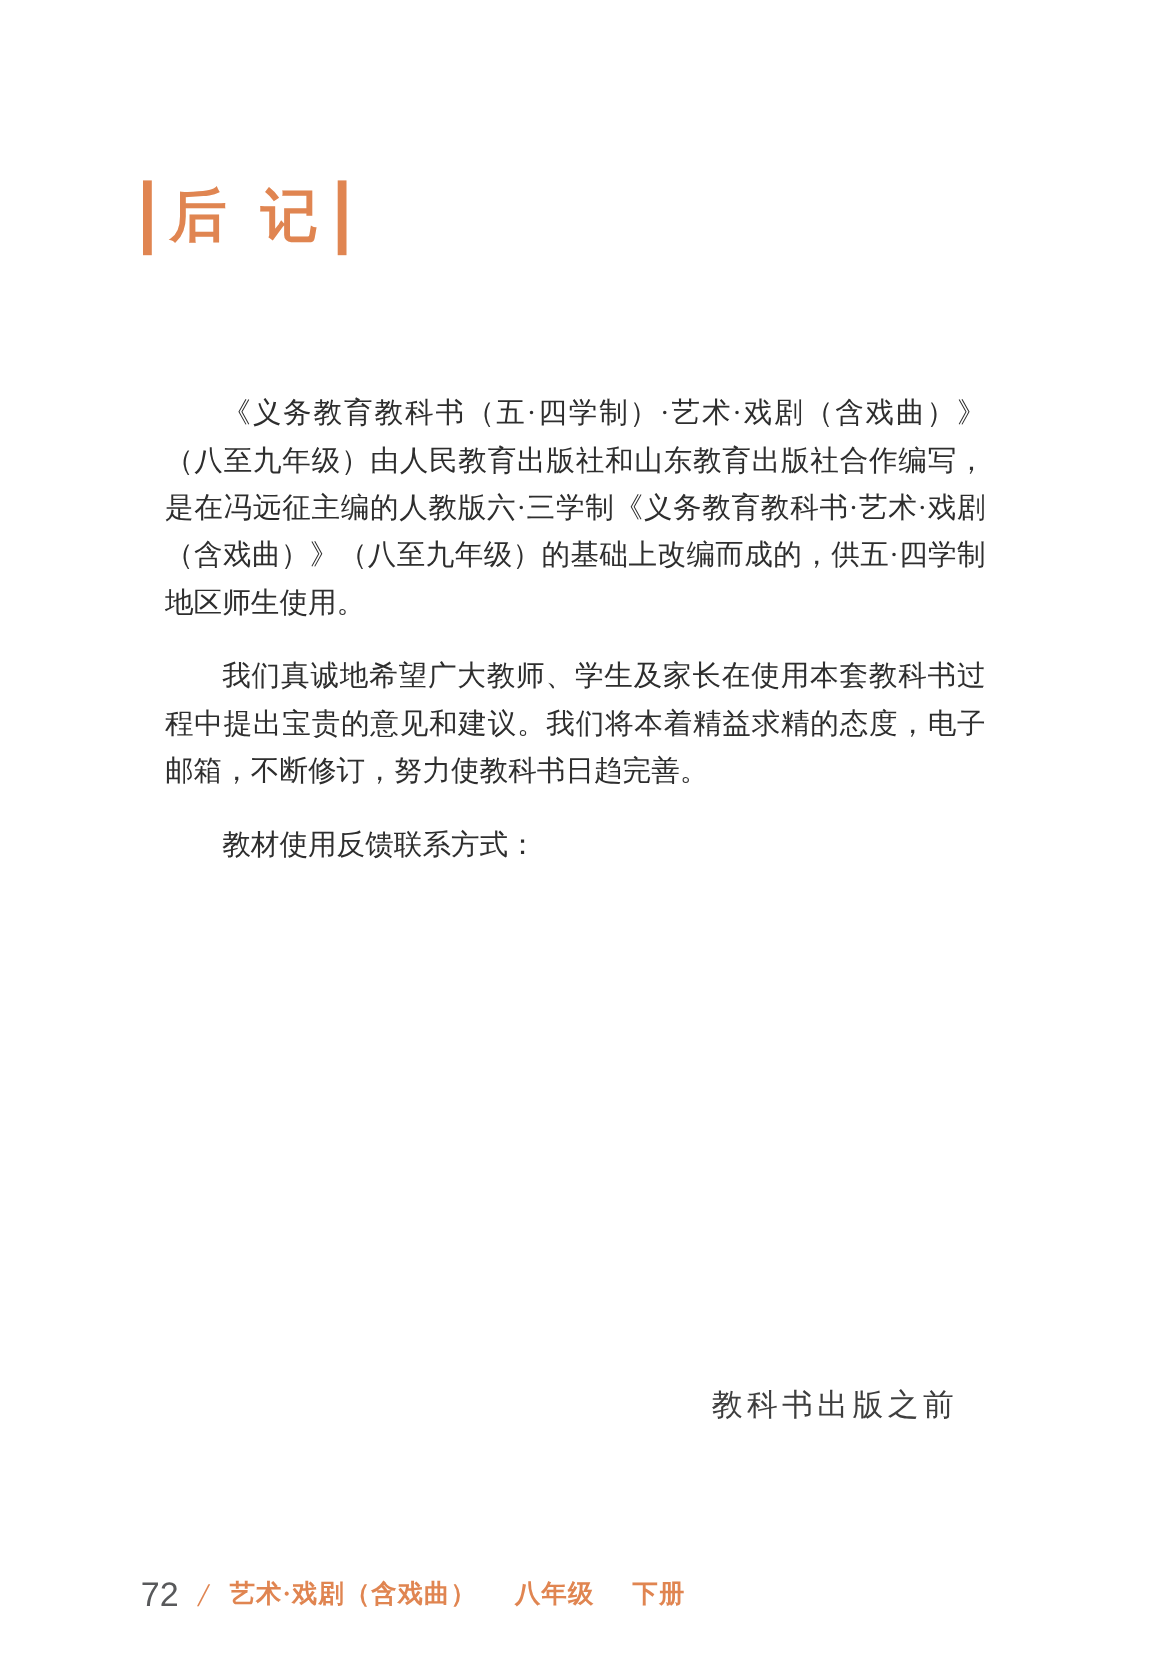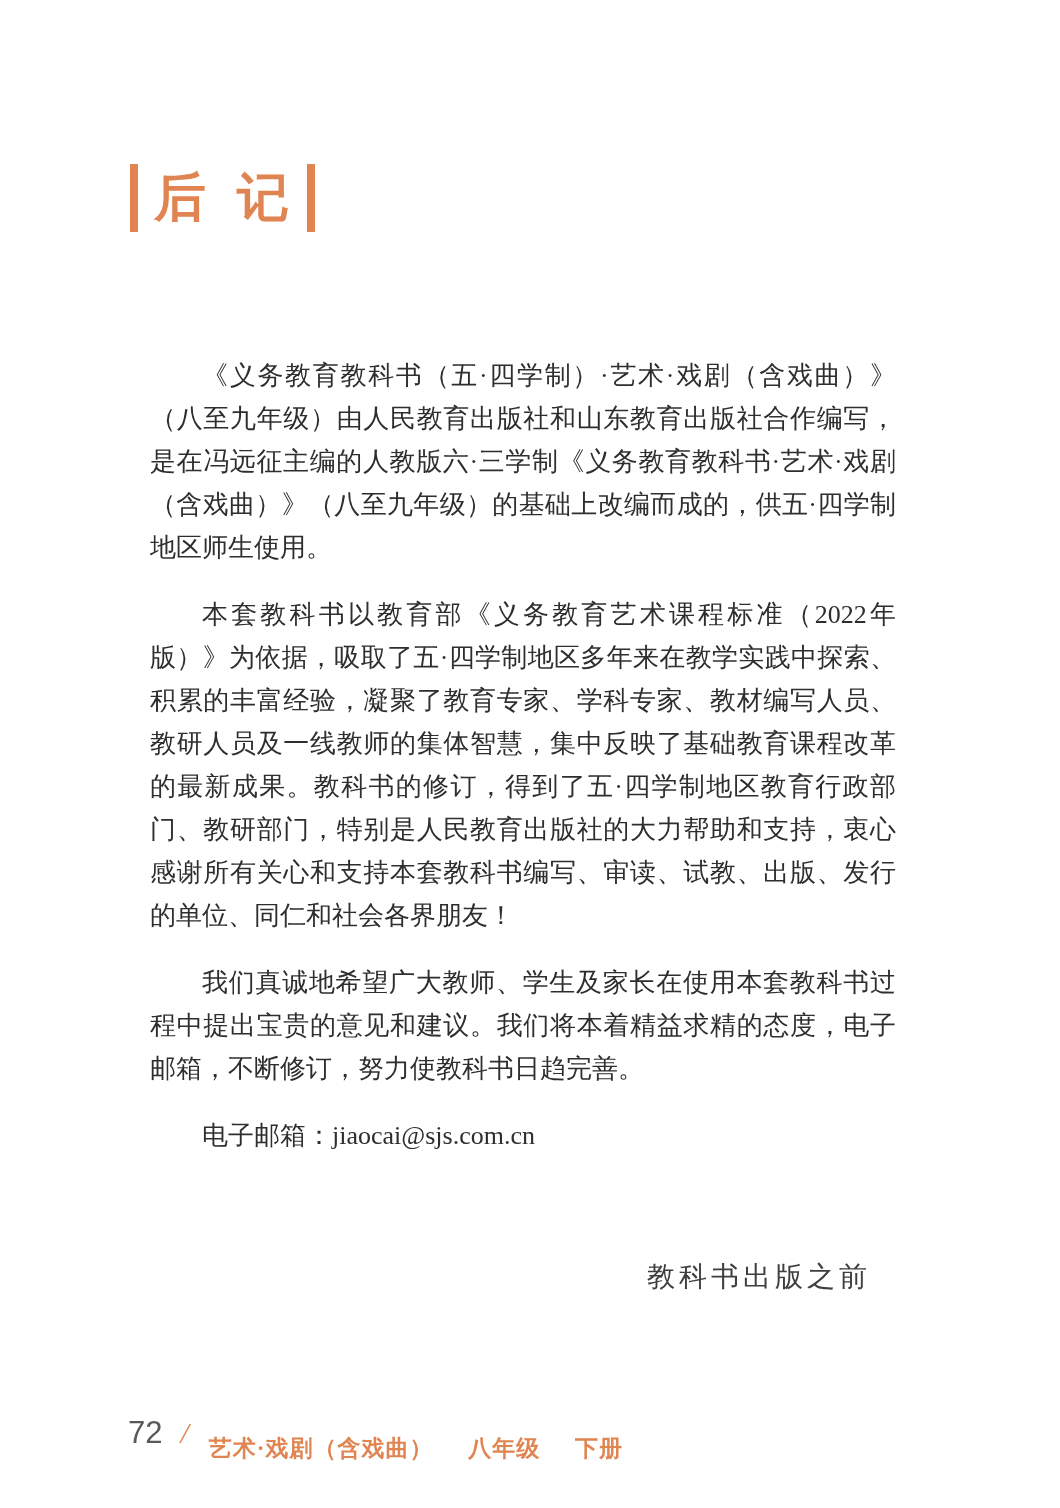--- a/index.html
+++ b/index.html
@@ -64,21 +64,21 @@
     color: #3e3e3e;
     font-family: "Liberation Sans", sans-serif;
   }
 
   
   .footer {
     position: absolute;
     top: 1381px;
     left: 112px;
     display: flex;
-    align-items: center;
+    align-items: flex-end;
   }
   .footer .page-number {
     font-size: 31px;
     color: #58595b;
     font-family: "Liberation Sans", sans-serif;
   }
   .footer .separator {
     font-size: 30px;
     color: var(--accent, #e08551);
     margin: 0 8px 0 10px;
@@ -102,23 +102,22 @@
 <div class="page" style="--accent: #e08551;">
 
   <div class="title-block">
     <div class="title-rule"></div>
     <div class="page-title">后 记</div>
     <div class="title-rule"></div>
   </div>
 
   <div class="body-text">
     <p>《义务教育教科书（五·四学制）·艺术·戏剧（含戏曲）》（八至九年级）由人民教育出版社和山东教育出版社合作编写，是在冯远征主编的人教版六·三学制《义务教育教科书·艺术·戏剧（含戏曲）》（八至九年级）的基础上改编而成的，供五·四学制地区师生使用。</p>
-    <p>本套教科书以教育部《义务教育艺术课程标准（2022年版）》为依据，吸取了五·四学制地区多年来在教学实践中探索、积累的丰富经验，凝聚了教育专家、学科专家、教材编写人员、教研人员及一线教师的集体智慧，集中反映了基础教育课程改革的最新成果。教科书的修订，得到了五·四学制地区教育行政部门、教研部门，特别是人民教育出版社的大力帮助和支持，衷心感谢所有关心和支持本套教科书编写、审读、试教、出版、发行的单位、同仁和社会各界朋友！</p>
     <p>我们真诚地希望广大教师、学生及家长在使用本套教科书过程中提出宝贵的意见和建议。我们将本着精益求精的态度，电子邮箱，不断修订，努力使教科书日趋完善。</p>
-    <p>电子邮箱：jiaocai@sjs.com.cn</p>
+    <p>教材使用反馈联系方式：</p>
   </div>
 
   <div class="publisher">教科书出版之前</div>
 
   <div class="footer">
     <span class="page-number">72</span>
     <span class="separator">/</span>
     <span class="book-info">
       <span class="series-label">艺术·戏剧（含戏曲）</span>
       <span class="grade-label">八年级</span>

